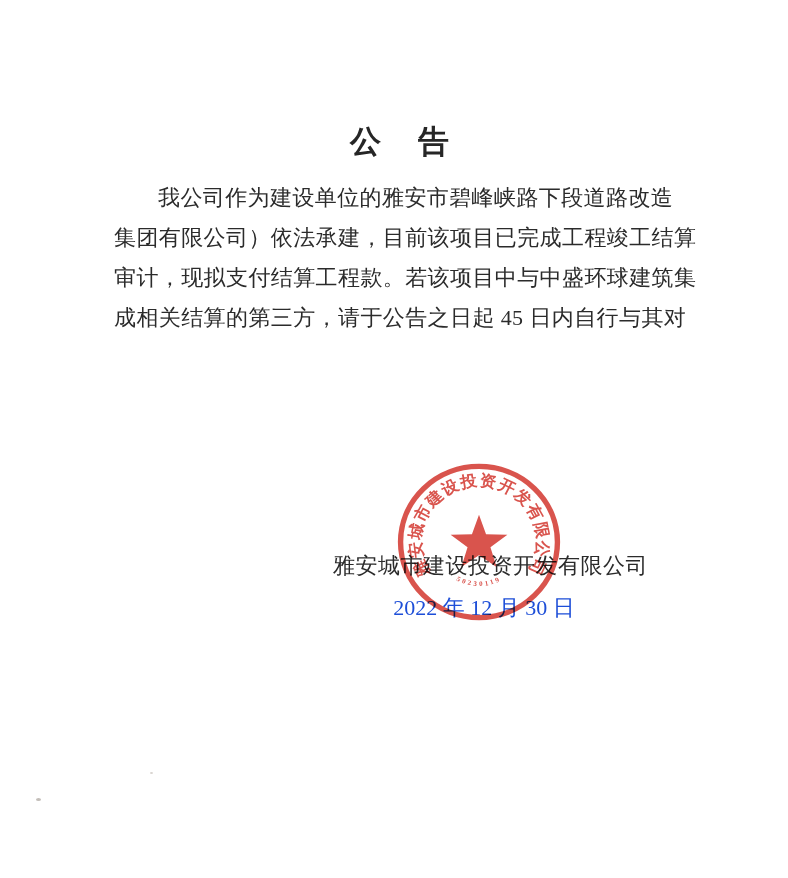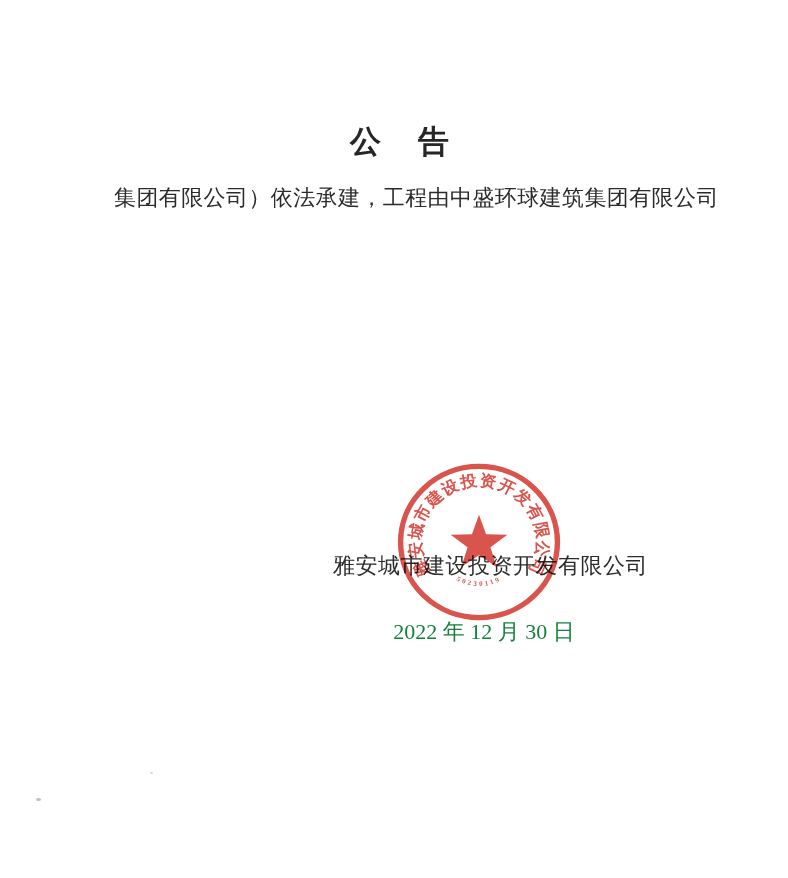--- a/index.html
+++ b/index.html
@@ -43,22 +43,21 @@
     white-space: nowrap;
     color: #2b2b2b;
   }
   .signature-date {
     position: absolute;
     top: 593px; left: 390px;
     width: 188px;
     text-align: center;
     font-size: 22px;
     white-space: nowrap;
-    color: #15803d;
-    margin-top: 24px;
+    color: #1d4ed8;
   }
 
   .seal {
     position: absolute;
     left: 396px; top: 462px;
     width: 166px; height: 160px;
     mix-blend-mode: multiply;
     opacity: 0.92;
     pointer-events: none;
   }
@@ -87,21 +86,24 @@
   }
 </style>
 </head>
 <body>
 
 <div class="page">
 
   <h1 class="doc-title">公　告</h1>
 
   <div class="doc-body">
-    <div class="body-line">集团有限公司）依法承建，工程由中盛环球建筑集团有限公司</div>
+    <div class="body-line indent">我公司作为建设单位的雅安市碧峰峡路下段道路改造</div>
+    <div class="body-line">集团有限公司）依法承建，目前该项目已完成工程竣工结算</div>
+    <div class="body-line">审计，现拟支付结算工程款。若该项目中与中盛环球建筑集</div>
+    <div class="body-line">成相关结算的第三方，请于公告之日起 45 日内自行与其对</div>
   </div>
 
   <div class="signature-company">雅安城市建设投资开发有限公司</div>
   <div class="signature-date">2022 年 12 月 30 日</div>
 
   <div class="seal">
     <svg viewBox="0 0 200 200" preserveAspectRatio="none" aria-hidden="true">
       <defs>
         <path id="sealArc" d="M 42.7,140.2 A 70,70 0 1 1 157.3,140.2" fill="none"></path>
         <path id="sealCodeArc" d="M 57.9,135.4 A 55,55 0 0 0 142.1,135.4" fill="none"></path>

